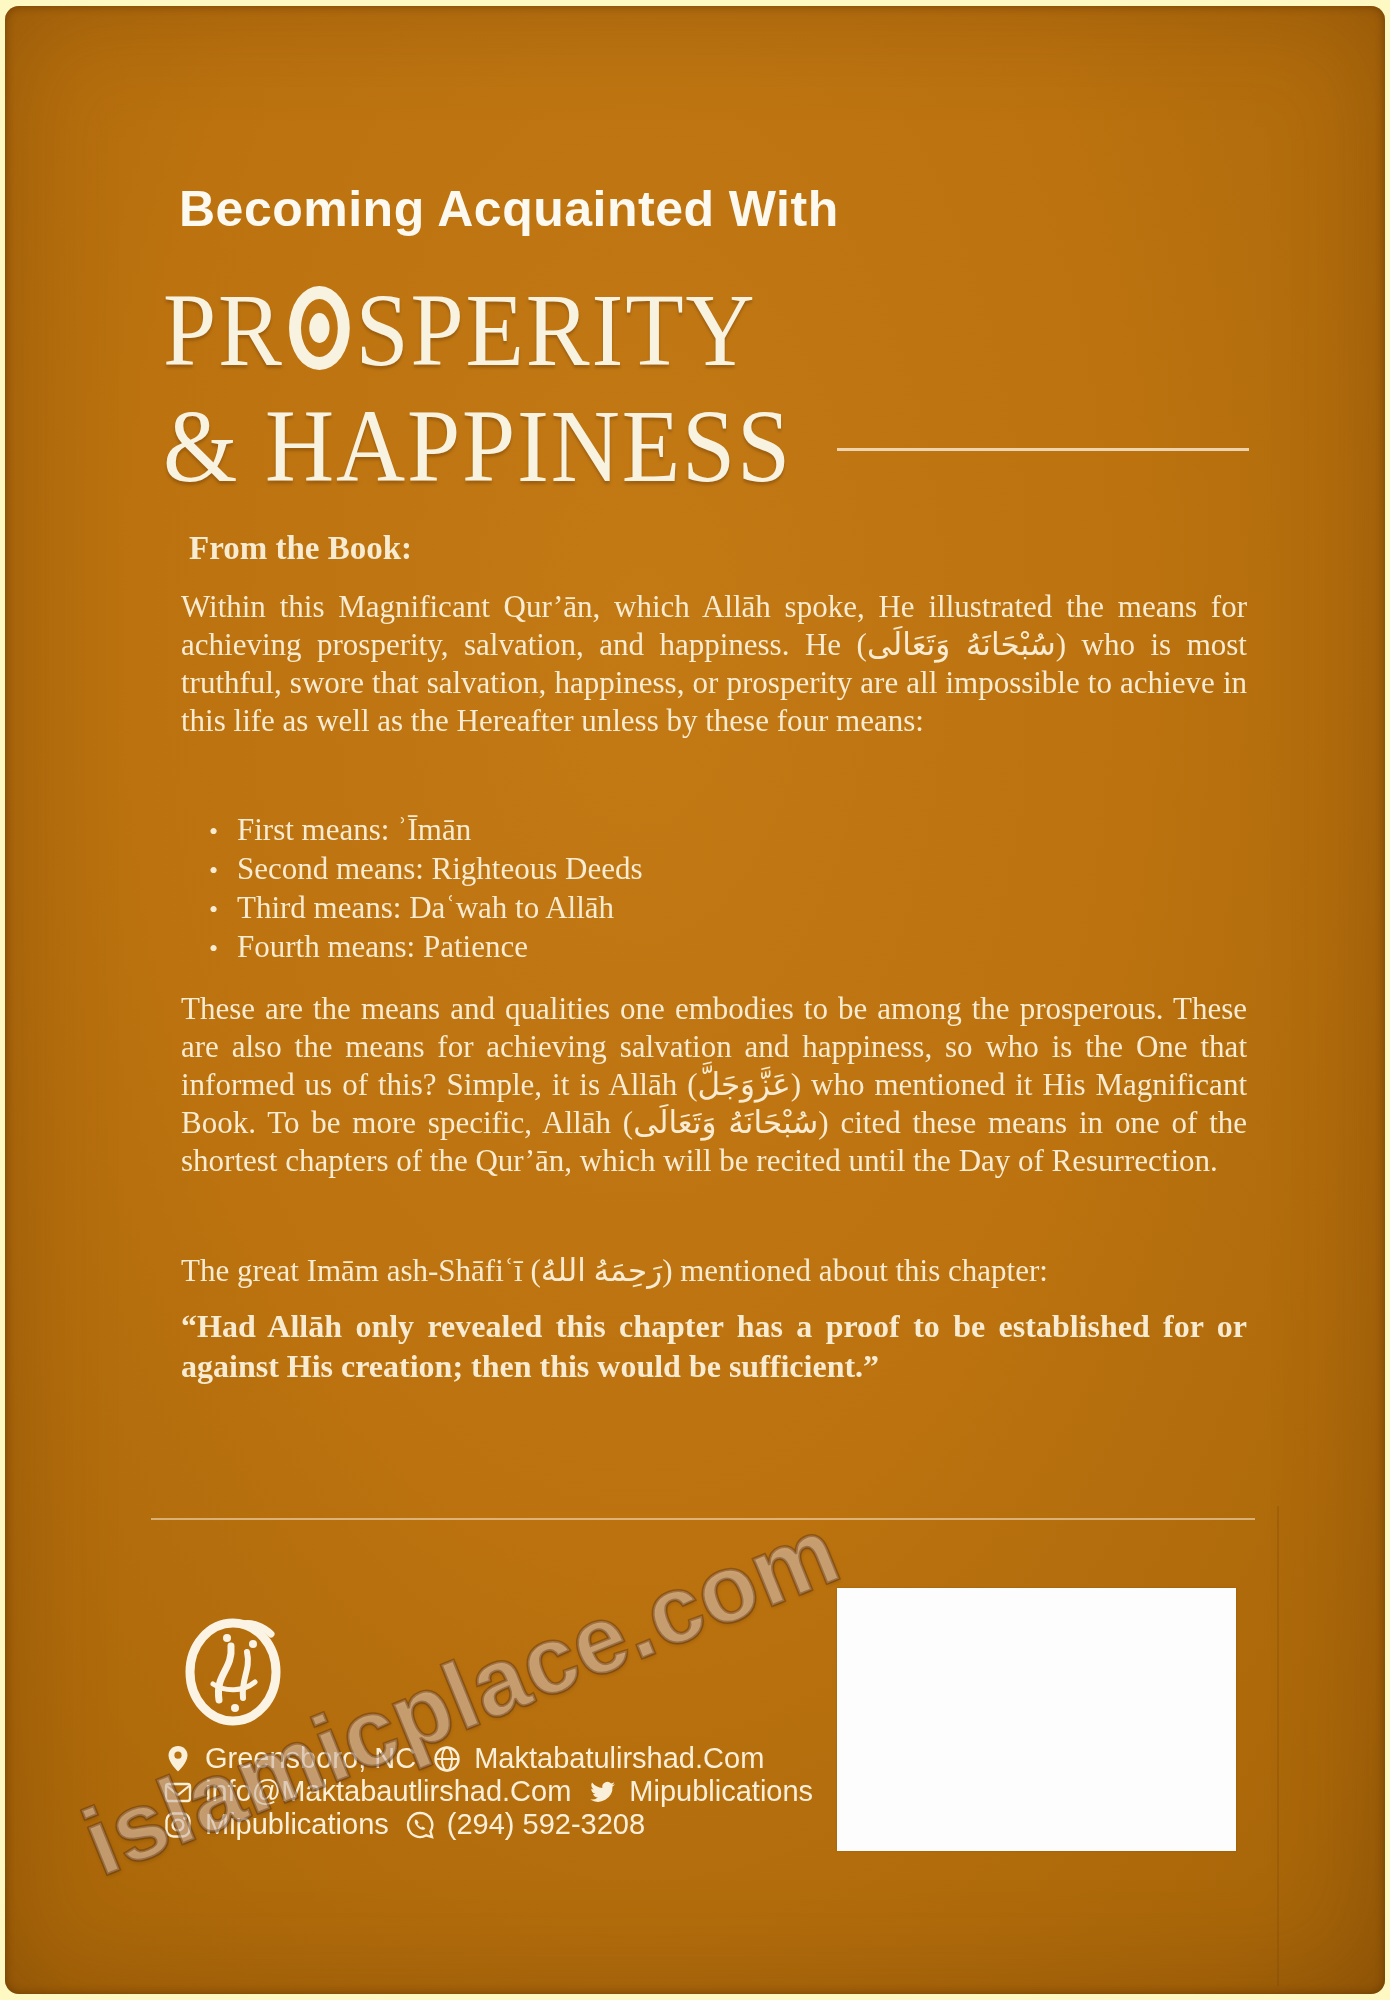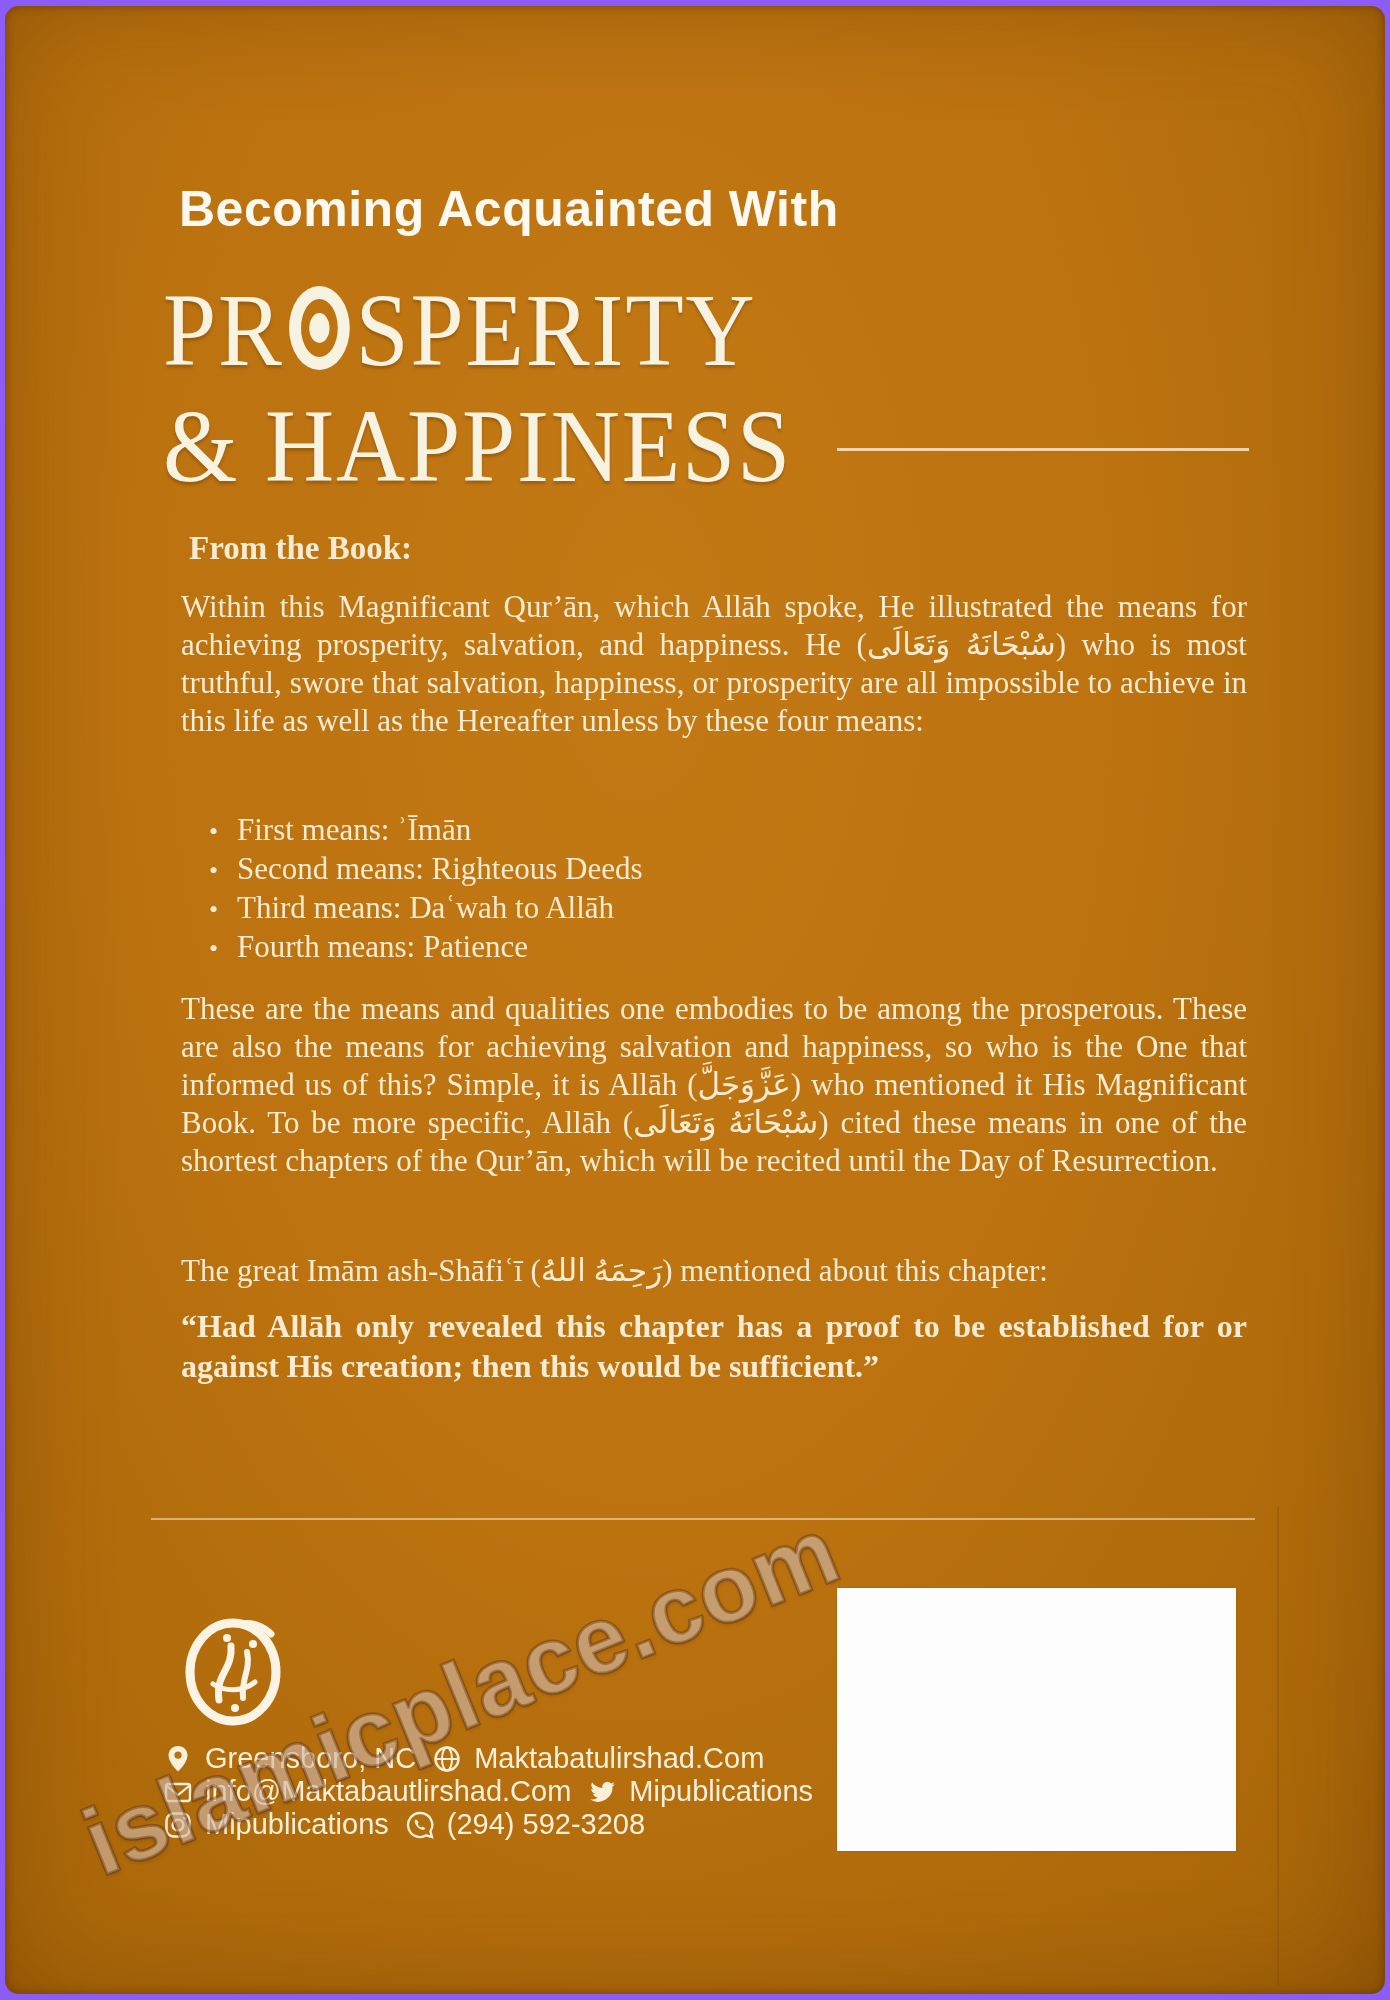--- a/index.html
+++ b/index.html
@@ -1,16 +1,16 @@
 <!DOCTYPE html>
 <html><head>
 <meta charset="utf-8">
 <style>
   html,body{margin:0;padding:0;background:#18100a;}
-  .photo{position:relative;width:1390px;height:2000px;background:#8b5cf6;overflow:hidden;
+  .photo{position:relative;width:1390px;height:2000px;background:#fef9c3;overflow:hidden;
          font-family:"Liberation Sans",sans-serif;}
   .cover{position:absolute;left:5px;top:6px;width:1380px;height:1988px;border-radius:14px;
          background:radial-gradient(ellipse at 46% 32%, #c37a15 0%, #bb720f 48%, #aa6709 88%, #9d5f08 100%);
          box-shadow:inset 0 0 110px rgba(86,44,0,.30), inset 0 0 10px rgba(50,25,0,.45);}
   
   .t1{position:absolute;left:174px;top:176px;font-size:50px;line-height:54px;font-weight:600;
       color:#fcf9f0;letter-spacing:.5px;}
   .t2{position:absolute;left:174px;top:230px;font-size:50px;line-height:54px;font-weight:600;
       color:#fcf9f0;letter-spacing:.5px;}
   .t2 b{font-weight:800;}

